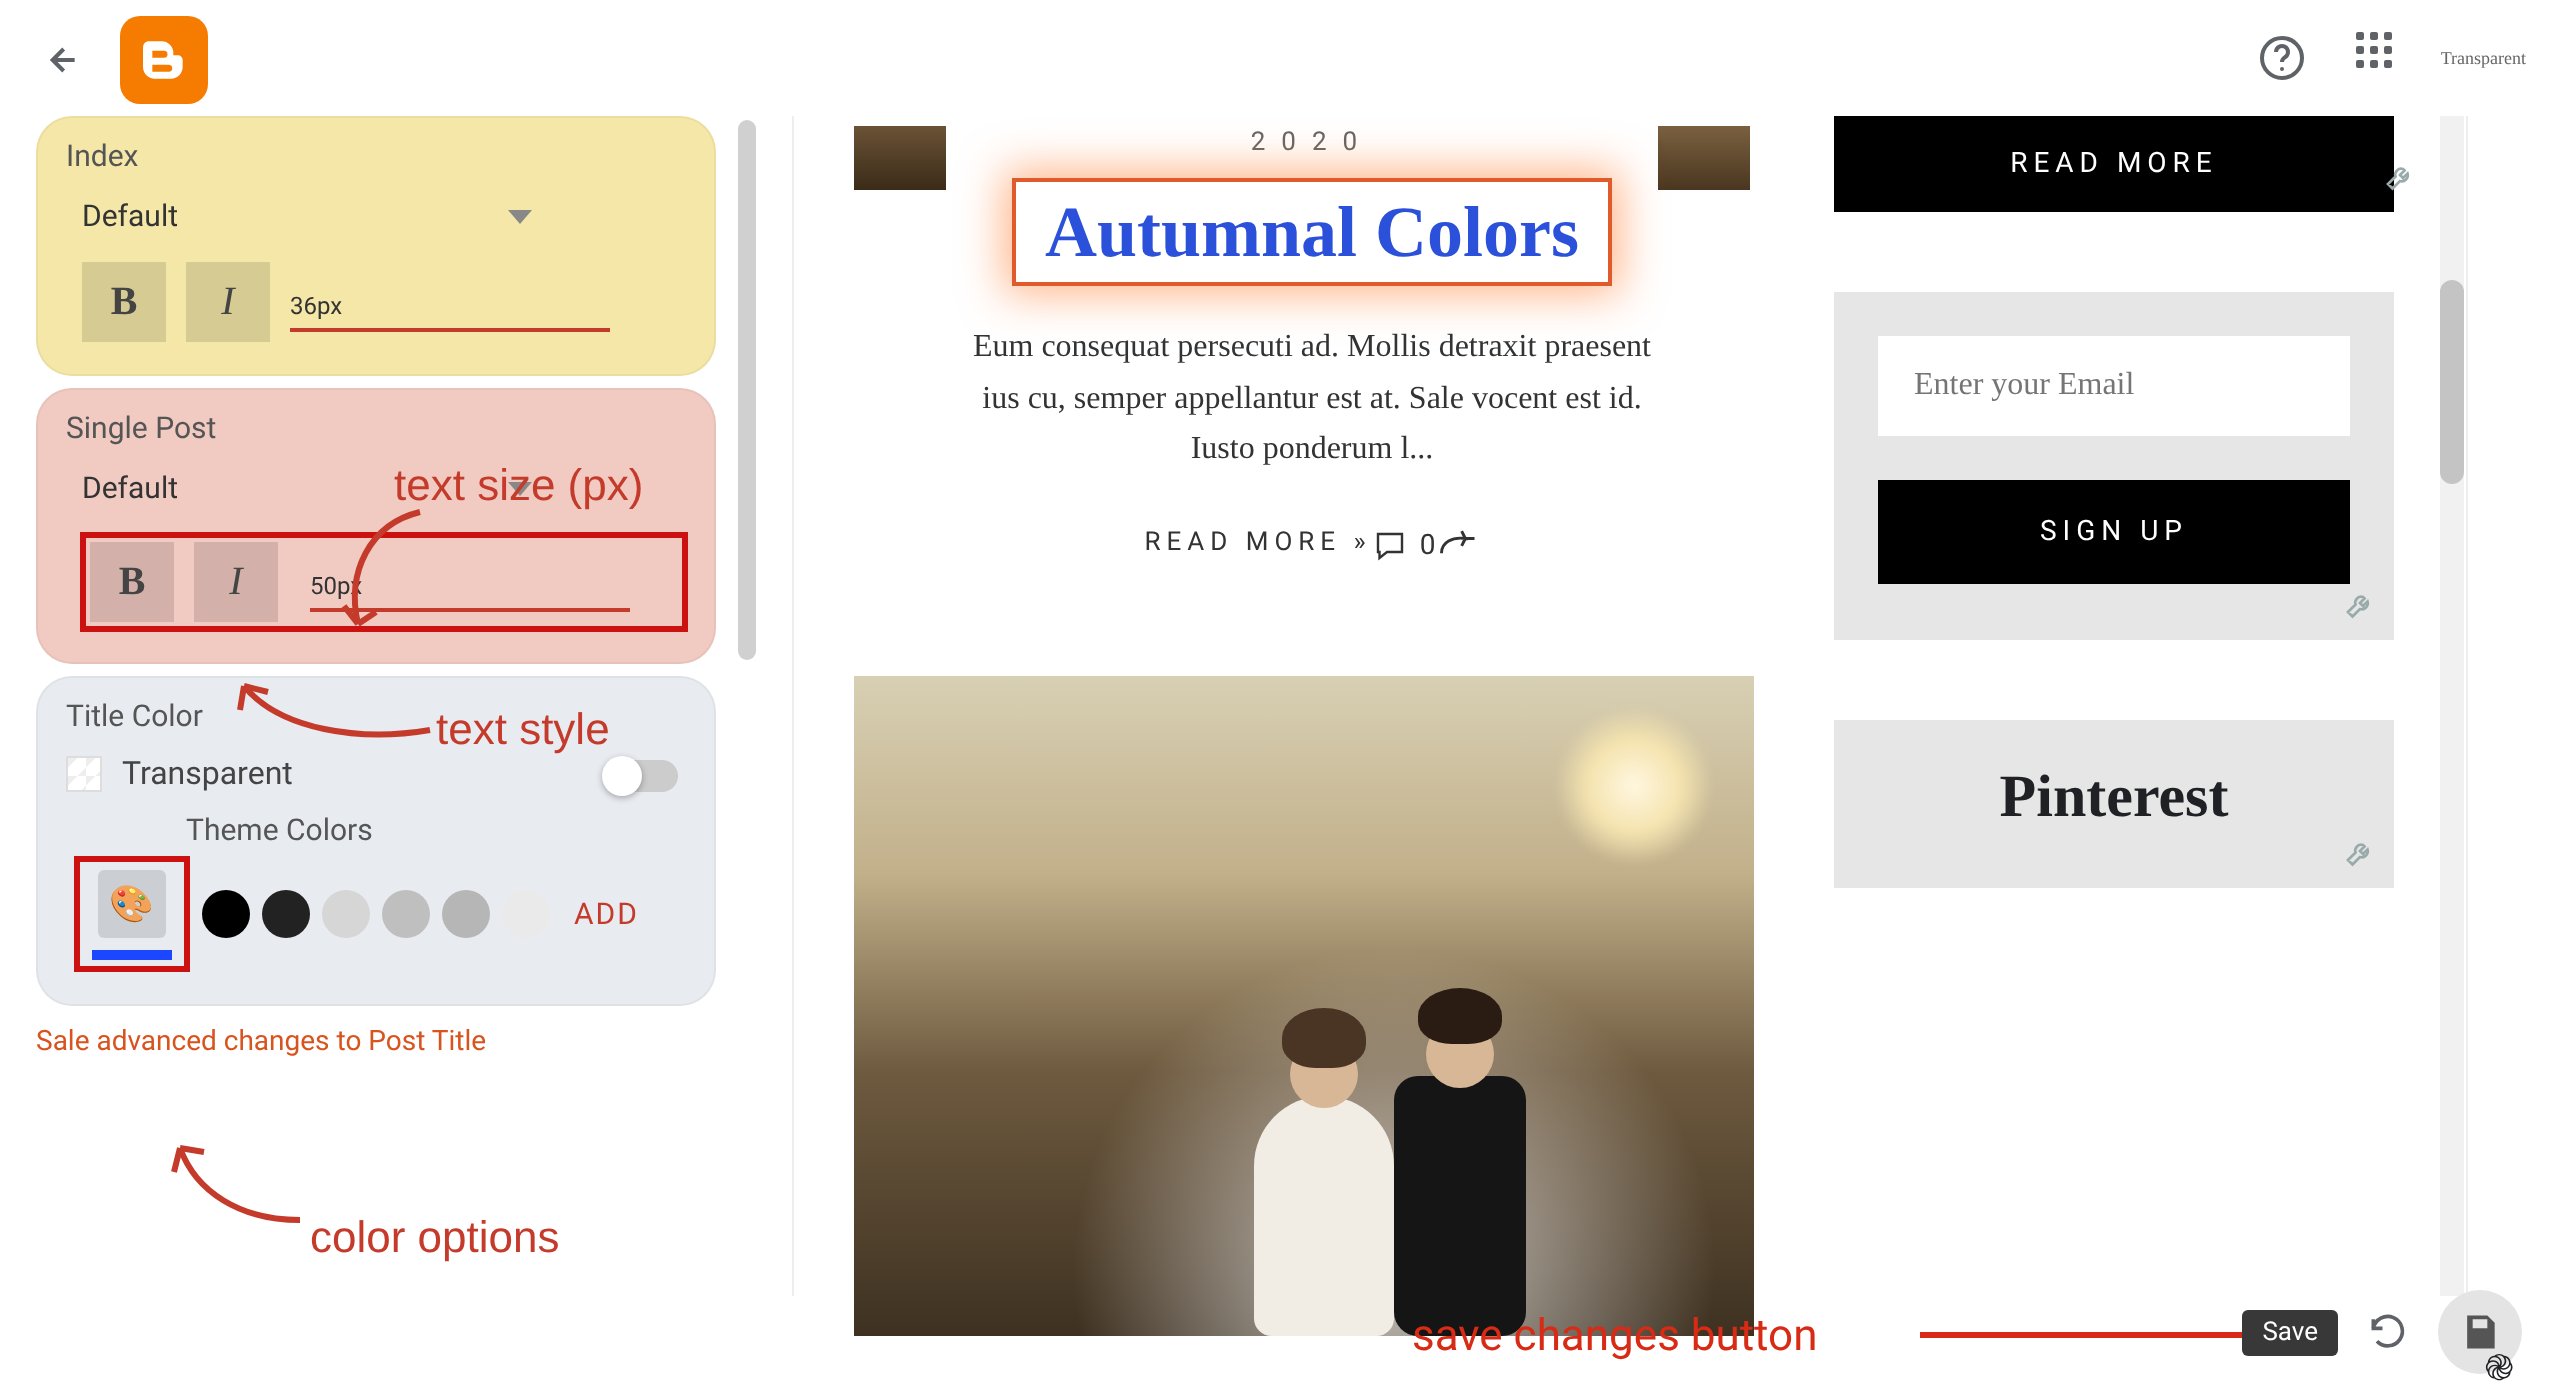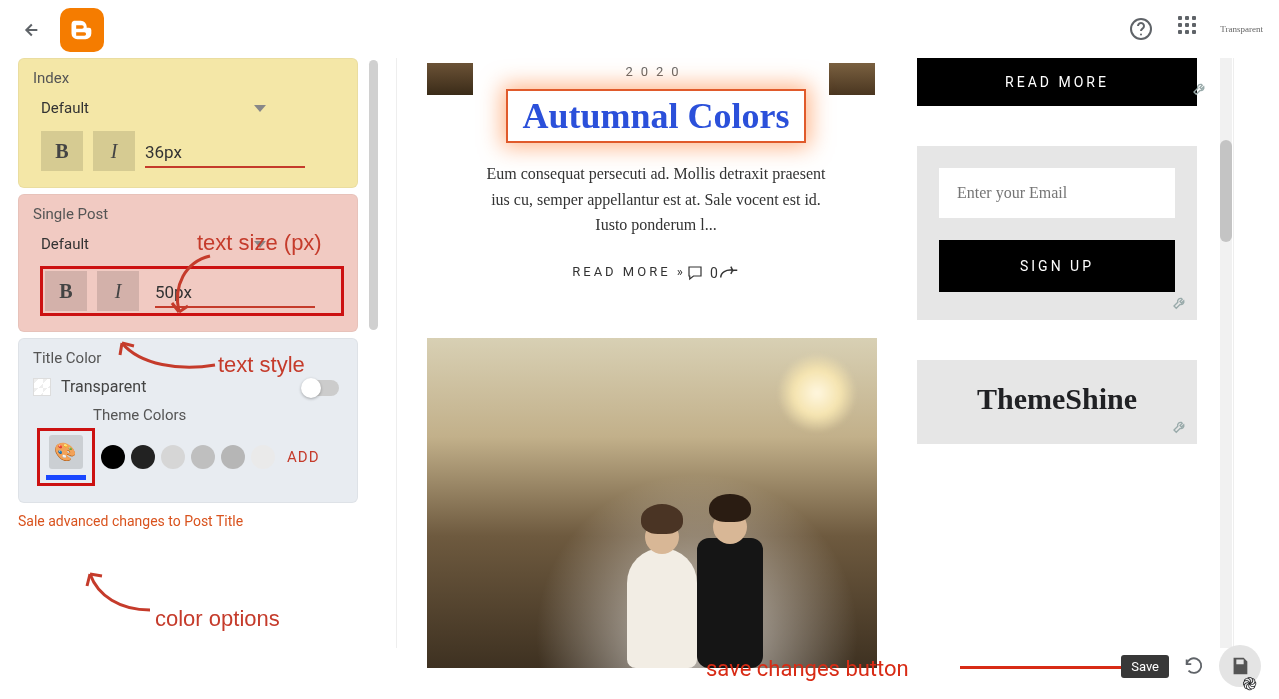--- a/index.html
+++ b/index.html
@@ -11,33 +11,33 @@
   .blogger-logo { width:44px; height:44px; background:#f57c00; border-radius:10px; margin-left:18px; display:flex; align-items:center; justify-content:center; position:relative;}
   .blogger-logo svg { width:28px; height:28px; fill:#fff; }
   .top-right { position:absolute; right:16px; top:16px; display:flex; align-items:center; gap:20px; }
   .help-icon,.apps-icon { width:26px; height:26px; color:#5f6368; display:flex; align-items:center; justify-content:center; }
   .apps-icon { display:grid; grid-template-columns:repeat(3,4px); grid-template-rows:repeat(3,4px); gap:3px;}
   .apps-icon span { background:#5f6368; width:4px; height:4px; border-radius:1px;}
   .theme-shine { font-size:9px; color:#666; font-family: Georgia, serif; }
 
   
   .side { position:absolute; left:18px; top:58px; width:340px; }
-  .card { border-radius:6px; padding:10px 14px 16px 14px; margin-bottom:6px; border:1px solid rgba(0,0,0,0.04);}
+  .card { border-radius:18px; padding:10px 14px 16px 14px; margin-bottom:6px; border:1px solid rgba(0,0,0,0.04);}
   .card-yellow { background:#f4e7a7; }
   .card-pink { background:#f1cac2; }
   .card-blue { background:#e8ecf1; }
   .card-label { font-size:15px; color:#555; margin-bottom:6px; }
   .dropdown { display:flex; align-items:center; justify-content:space-between; padding:6px 0; margin:0 0 8px 8px; width:225px; }
   .dropdown span { font-size:15px; color:#333; }
   .chev { width:0;height:0;border-left:6px solid transparent;border-right:6px solid transparent;border-top:7px solid #888; }
   .row-bi { display:flex; align-items:baseline; gap:10px; margin-left:8px;}
   .btn-square { width:42px; height:40px; background:rgba(0,0,0,0.12); display:flex; align-items:center;justify-content:center; font-family: Georgia, serif; font-size:20px; color:#444; }
   .btn-square.b { font-weight:bold; }
   .btn-square.i { font-style:italic; }
-  .size-input { border:none; border-bottom:2px solid #c53b2b; background:transparent; font-size:17px; color:#333; padding:4px 0; width:160px; outline:none;}
+  .size-input { border:none; border-bottom:2px solid #c53b2b; background:transparent; font-size:12px; color:#333; padding:4px 0; width:160px; outline:none;}
   .red-box { outline:3px solid #c11; outline-offset:-2px;}
 
   .transp-row { display:flex; align-items:flex-end; justify-content:space-between; padding:4px 4px 4px 0;}
   .transp-label { display:flex; align-items:center; gap:10px; font-size:16px; color:#444; }
   .transp-swatch { width:18px; height:18px; background:linear-gradient(135deg,#eee 25%,transparent 25%) 0 0/9px 9px,linear-gradient(135deg,transparent 75%,#eee 75%) 0 0/9px 9px,#fff; border:1px solid #ddd;}
   .toggle { width:36px; height:16px; background:#ccc; border-radius:10px; position:relative;}
   .toggle .knob { position:absolute; width:20px; height:20px; background:#fff; border-radius:50%; top:-2px; left:-2px; box-shadow:0 1px 3px rgba(0,0,0,.3);}
   .theme-colors-label{font-size:15px;color:#555;margin:6px 0 4px 60px;}
   .colors-row { display:flex; align-items:center; gap:6px; margin-left:4px;}
   .palette-box { width:58px; height:58px; display:flex; flex-direction:column; align-items:center; justify-content:center; gap:6px; border:3px solid #c11;}
@@ -258,21 +258,21 @@
     <div class="widget">
       <input class="email-box" placeholder="Enter your Email" style="">
       <button class="signup-btn">SIGN UP</button>
       <div class="wrench">
         <svg viewBox="0 0 24 24" width="18" height="18" fill="none" stroke="currentColor" stroke-width="1.8">
             <path d="M14 6a4 4 0 0 0-5 5l-5 5 3 3 5-5a4 4 0 0 0 5-5l-3 3-2-2 3-3z"></path>
           </svg>
       </div>
     </div>
     <div class="widget">
-      <div class="pinterest">ThemeShine</div>
+      <div class="pinterest">Pinterest</div>
       <div class="wrench">
         <svg viewBox="0 0 24 24" width="18" height="18" fill="none" stroke="currentColor" stroke-width="1.8">
             <path d="M14 6a4 4 0 0 0-5 5l-5 5 3 3 5-5a4 4 0 0 0 5-5l-3 3-2-2 3-3z"></path>
           </svg>
       </div>
     </div>
   </div>
 
   <div class="preview-scroll">
       <div class="thumb"></div>

